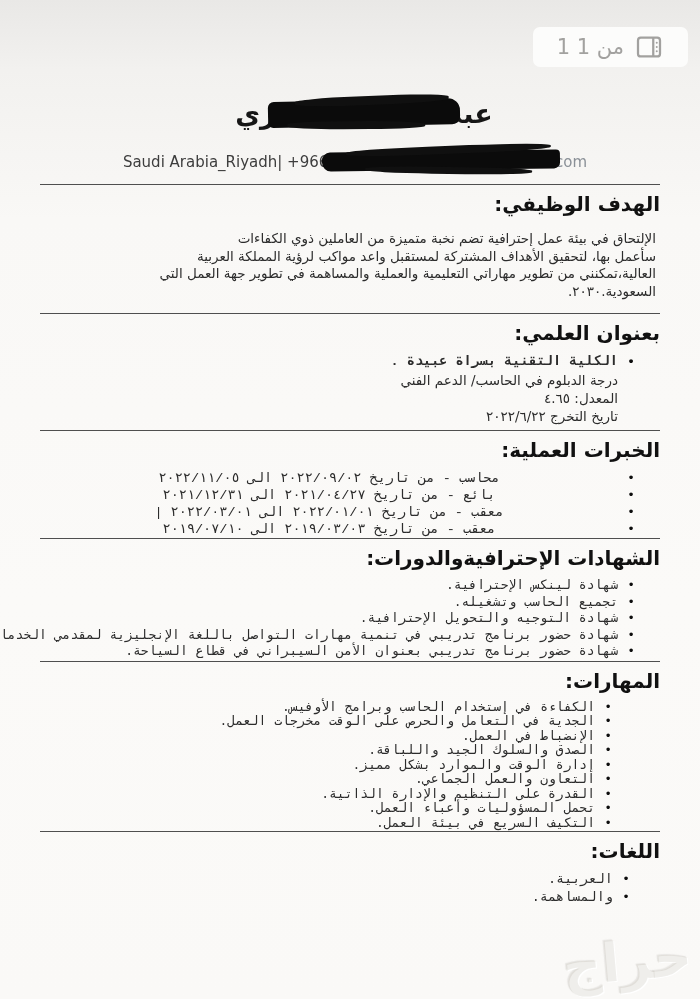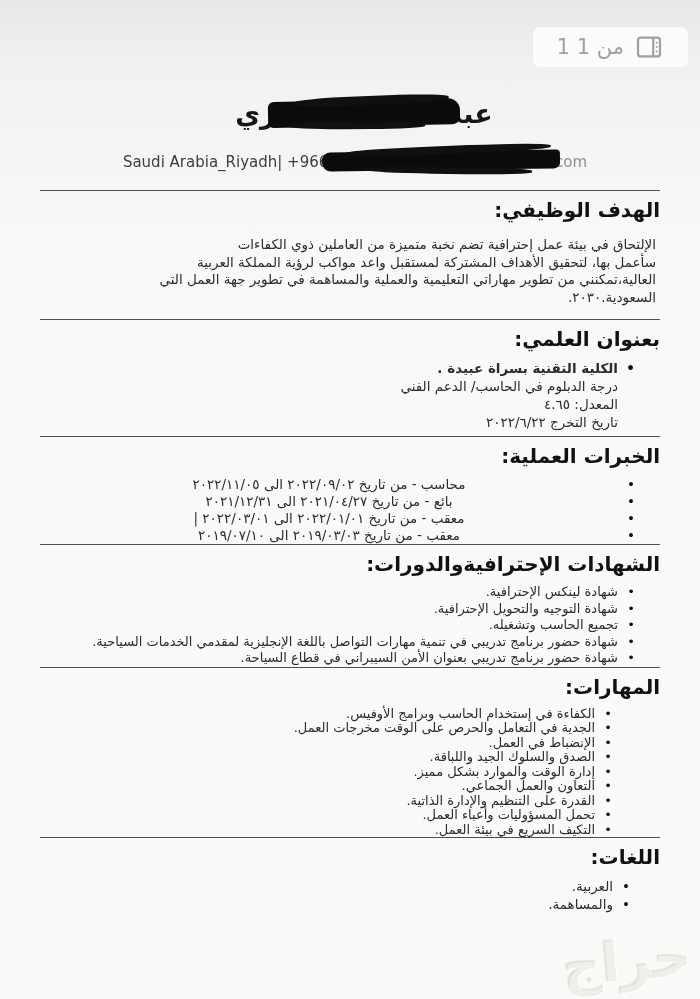--- a/index.html
+++ b/index.html
@@ -44,32 +44,32 @@
   .scribble-name::before{top:-4px;right:6%;width:80%;height:9px;transform:rotate(-1deg);}
   .scribble-name::after{bottom:-3px;left:10%;width:72%;height:8px;transform:rotate(1deg);}
   .scribble-contact{
     width:238px;height:19px;border-radius:8px 4px 6px 9px;
     transform:rotate(-0.8deg);margin:0 -10px 2px -6px;
   }
   .scribble-contact::before{top:-5px;left:10%;width:86%;height:8px;transform:rotate(-1.4deg);}
   .scribble-contact::after{bottom:-4px;left:18%;width:70%;height:7px;transform:rotate(1.6deg);}
 
   
-  .sections{position:absolute;top:190px;left:40px;width:620px;}
+  .sections{position:absolute;top:184px;left:40px;width:620px;}
   .rule{border-top:1.7px solid #4f4f4f;height:0;}
   .sec-title{
     direction:rtl;text-align:right;
     font-size:20px;line-height:27px;font-weight:bold;color:#111;
     margin:6px 0 6px;
   }
   .para{direction:rtl;text-align:right;margin:12px 4px 13px 0;}
   .pline{font-size:13.5px;line-height:17.5px;white-space:nowrap;}
 
   ul.blist{direction:rtl;list-style:none;margin:0;padding:0 25px 0 0;}
-  ul.blist li{position:relative;padding-right:17px;white-space:nowrap;color:#2c2c2c;}
+  ul.blist li{position:relative;padding-right:17px;white-space:nowrap;color:#2c2c2c;font-family:Liberation Mono, monospace;}
   ul.blist li::before{content:"•";position:absolute;right:0;top:0;color:#0d0d0d;}
 
   .edu li{font-size:13.5px;line-height:18px;font-weight:bold;}
   .edu-details{margin-bottom:5px;}
   .edu-detail{direction:rtl;text-align:right;padding-right:42px;font-size:13.5px;line-height:18px;white-space:nowrap;}
 
   .exp{margin-bottom:5px;text-align:center;}
   .exp li{font-size:13.5px;line-height:17px;}
 
   .certs{margin-bottom:3px;}
@@ -151,22 +151,22 @@
       <li>معقب - من تاريخ ٢٠٢٢/٠١/٠١ الى ٢٠٢٢/٠٣/٠١ |</li>
       <li>معقب - من تاريخ ٢٠١٩/٠٣/٠٣ الى ٢٠١٩/٠٧/١٠</li>
     </ul>
   </section>
 
   <section>
     <div class="rule"></div>
     <h2 class="sec-title">الشهادات الإحترافيةوالدورات:</h2>
     <ul class="blist certs">
       <li>شهادة لينكس الإحترافية.</li>
+      <li>تجميع الحاسب وتشغيله.</li>
       <li>شهادة التوجيه والتحويل الإحترافية.</li>
-      <li>تجميع الحاسب وتشغيله.</li>
       <li>شهادة حضور برنامج تدريبي في تنمية مهارات التواصل باللغة الإنجليزية لمقدمي الخدمات السياحية.</li>
       <li>شهادة حضور برنامج تدريبي بعنوان الأمن السيبراني في قطاع السياحة.</li>
     </ul>
   </section>
 
   <section>
     <div class="rule"></div>
     <h2 class="sec-title">المهارات:</h2>
     <ul class="blist skills">
       <li>الكفاءة في إستخدام الحاسب وبرامج الأوفيس.</li>

